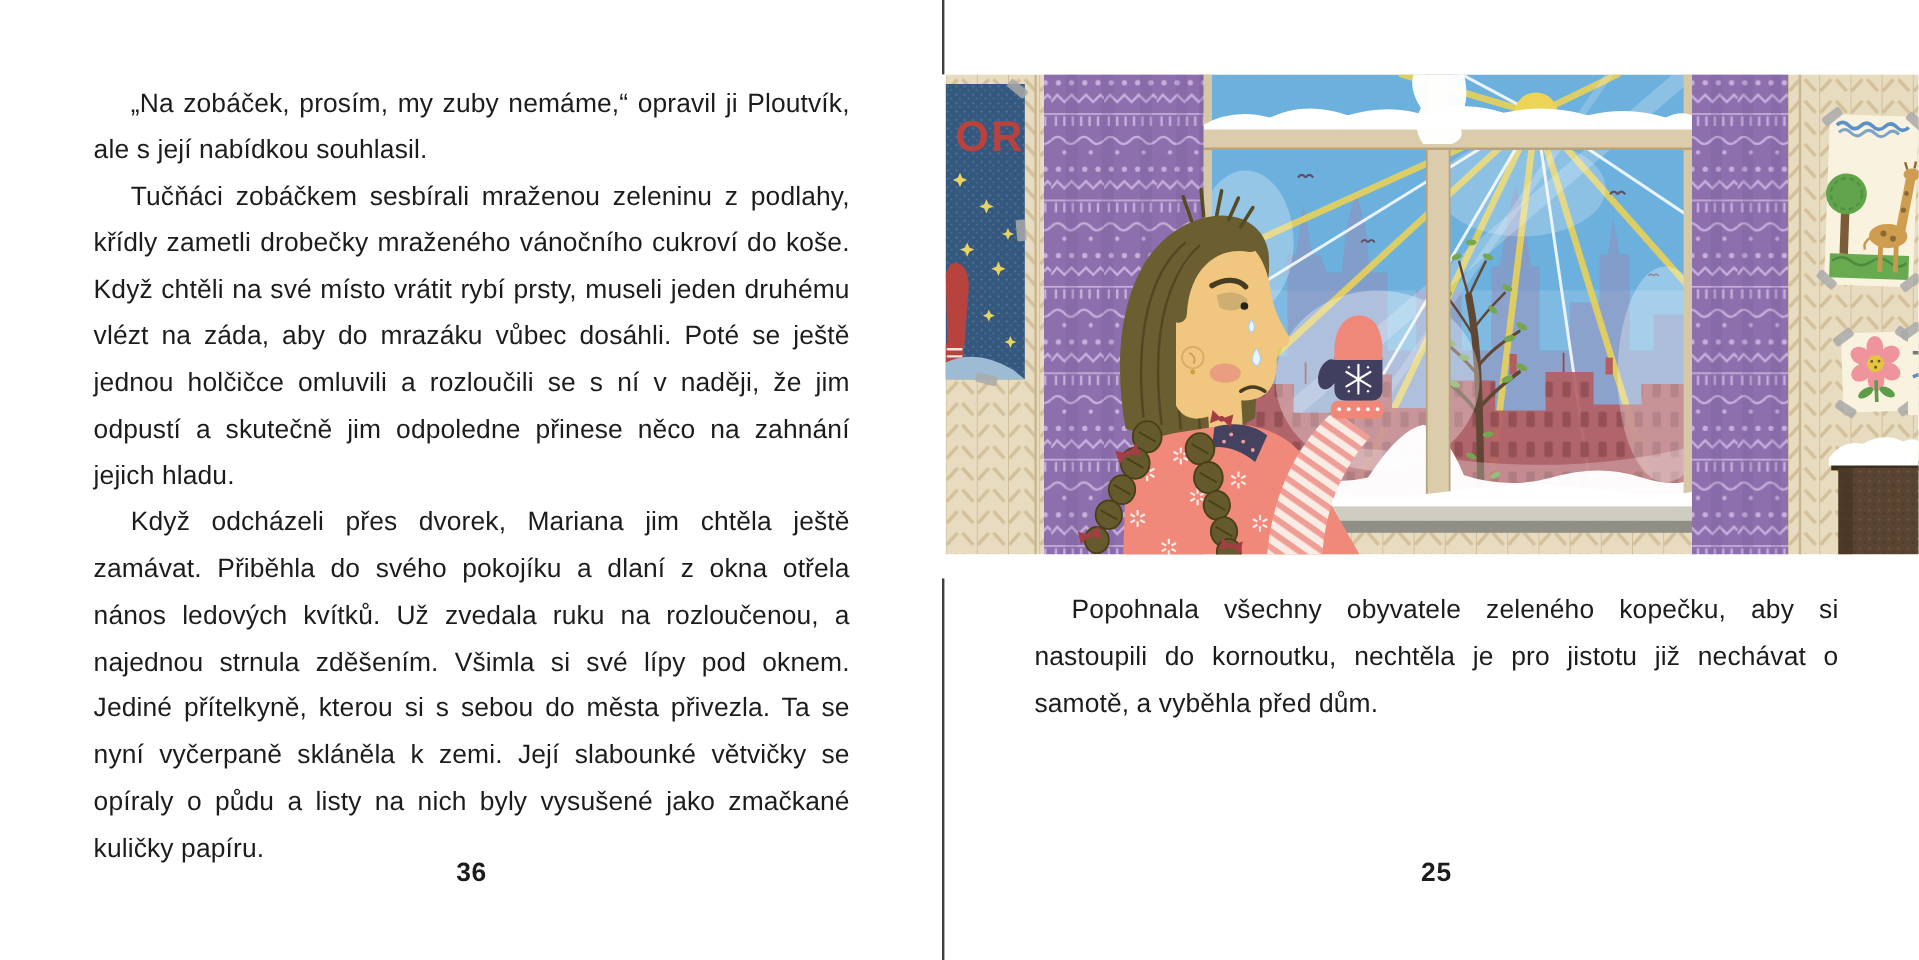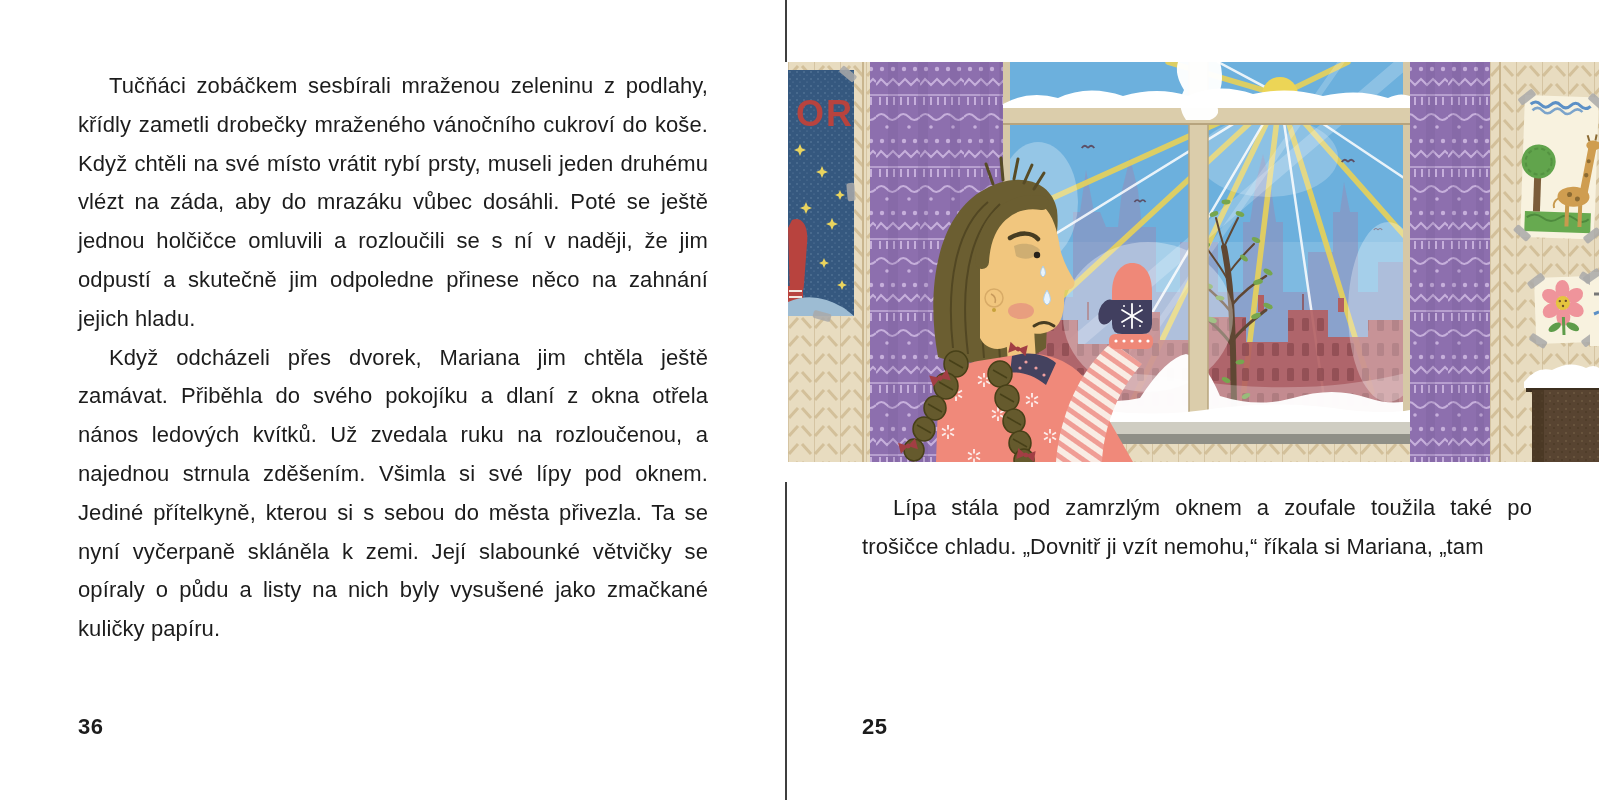--- a/index.html
+++ b/index.html
@@ -5,32 +5,33 @@
   html,body{margin:0;padding:0;}
   body{
     width:1599px;height:800px;position:relative;overflow:hidden;
     background:#ffffff;color:#1c1c1c;
     font-family:"Liberation Sans","DejaVu Sans",sans-serif;
   }
   .page-text{position:absolute;text-align:justify;font-size:22px;line-height:38.8px;letter-spacing:.1px;hyphens:none;}
   .page-text p{margin:0;text-indent:31px;}
   #left-text{left:78px;top:67px;width:630px;}
   #right-text{left:862px;top:489px;width:670px;}
-  .pagenum{position:absolute;top:714px;font-weight:bold;font-size:22px;letter-spacing:.5px;}
+  .pagenum{position:absolute;top:714px;font-weight:bold;font-size:22px;text-align:center;letter-spacing:.5px;}
   #num-left{left:78px;width:630px;}
   #num-right{left:862px;width:670px;}
   .divider{position:absolute;left:785px;width:2px;background:#3f3f3f;}
   #divider-top{top:0;height:62px;}
   #divider-bottom{top:482px;height:318px;}
   #illustration{position:absolute;left:788px;top:62px;width:811px;height:400px;display:block;}
 </style>
 </head>
 <body>
 
 <div id="left-text" class="page-text">
+    <p>„Na zobáček, prosím, my zuby nemáme,“ opravil ji Ploutvík, ale s její nabídkou souhlasil.</p>
     <p>Tučňáci zobáčkem sesbírali mraženou zeleninu z podlahy, křídly zametli drobečky mraženého vánočního cukroví do koše. Když chtěli na své místo vrátit rybí prsty, museli jeden druhému vlézt na záda, aby do mrazáku vůbec dosáhli. Poté se ještě jednou holčičce omluvili a rozloučili se s ní v naději, že jim odpustí a skutečně jim odpoledne přinese něco na zahnání jejich hladu.</p>
     <p>Když odcházeli přes dvorek, Mariana jim chtěla ještě zamávat. Přiběhla do svého pokojíku a dlaní z okna otřela nános ledových kvítků. Už zvedala ruku na rozloučenou, a najednou strnula zděšením. Všimla si své lípy pod oknem. Jediné přítelkyně, kterou si s sebou do města přivezla. Ta se nyní vyčerpaně skláněla k zemi. Její slabounké větvičky se opíraly o půdu a listy na nich byly vysušené jako zmačkané kuličky papíru.</p>
   </div>
 <div id="num-left" class="pagenum">36</div>
 
 <div id="divider-top" class="divider"></div>
 <div id="divider-bottom" class="divider"></div>
 
 <svg id="illustration" viewBox="0 0 811 400" xmlns="http://www.w3.org/2000/svg">
   <defs>
@@ -406,15 +407,15 @@
       <circle cx="328" cy="279" r="1.6" fill="#ffffff"></circle>
         <circle cx="336" cy="279" r="1.6" fill="#ffffff"></circle>
       <circle cx="344" cy="279" r="1.6" fill="#ffffff"></circle>
         <circle cx="352" cy="279" r="1.6" fill="#ffffff"></circle>
       <circle cx="360" cy="279" r="1.6" fill="#ffffff"></circle>
     </g>
   </g>
 </svg>
 
 <div id="right-text" class="page-text">
-    <p>Lípa stála pod zamrzlým oknem a zoufale toužila také po trošičce chladu. „Dovnitř ji vzít nemohu,“ říkala si Mariana, „tam</p>
+    <p>Popohnala všechny obyvatele zeleného kopečku, aby si nastoupili do kornoutku, nechtěla je pro jistotu již nechávat o samotě, a vyběhla před dům.</p>
   </div>
 <div id="num-right" class="pagenum">25</div>
 
 </body></html>

